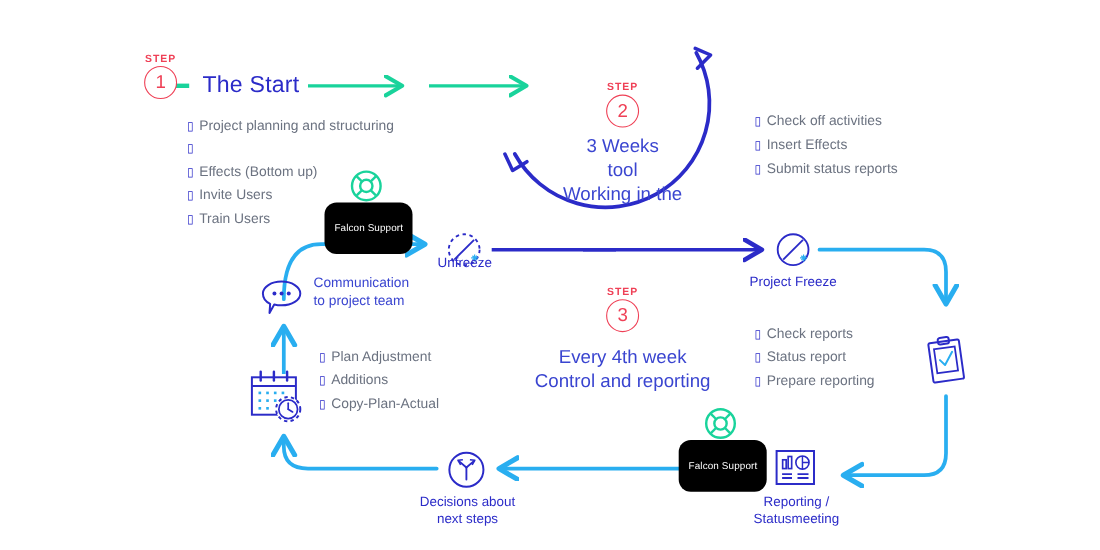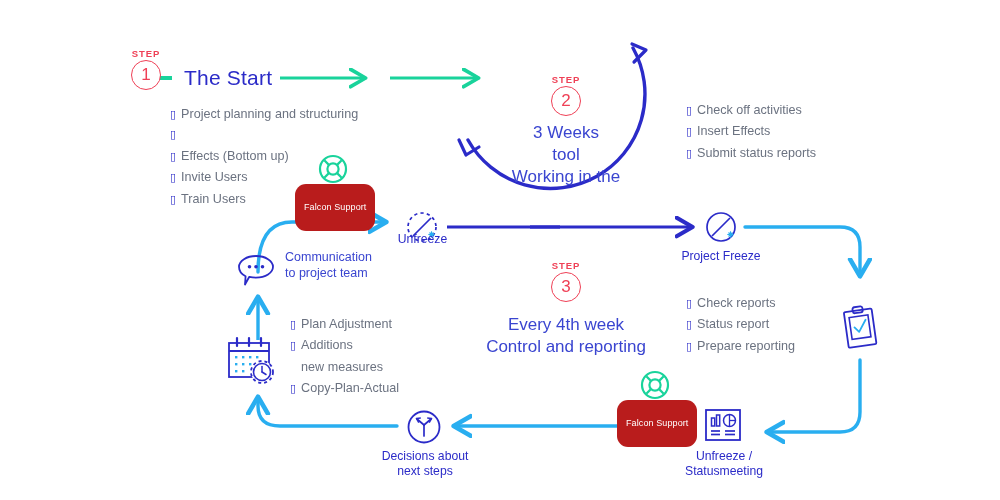--- a/index.html
+++ b/index.html
@@ -56,21 +56,21 @@
     position:absolute;text-align:center;color:#2b2bc8;
     font-size:12.2px;line-height:15px;white-space:nowrap;
   }
   .note{
     position:absolute;color:#3a45d0;font-size:12.5px;line-height:15.5px;
   }
 
   
   .falcon{position:absolute;text-align:center;}
   .falcon .pill{
-    background:#b91c1c;color:#ffffff;border-radius:11px;
+    background:#000000;color:#ffffff;border-radius:11px;
     font-size:9px;line-height:15px;padding:16px 9px;display:inline-block;
     white-space:nowrap;letter-spacing:.1px;
   }
   .icon-svg{display:block;}
 </style>
 </head>
 <body>
 
 <div id="stage">
 
@@ -291,24 +291,20 @@
 
   <div class="blist" style="left:290px;top:314px;">
     <div class="row">
       <span class="bx">▯</span>
       <span>Plan Adjustment</span>
     </div>
     <div class="row">
       <span class="bx">▯</span>
       <span>Additions</span>
     </div>
-    <div class="row noicon">
-      <span class="bx">▯</span>
-      <span>new measures</span>
-    </div>
     <div class="row">
       <span class="bx">▯</span>
       <span>Copy-Plan-Actual</span>
     </div>
   </div>
 
   <div style="position:absolute;left:404px;top:407px;">
     <svg class="icon-svg" width="40" height="40" viewBox="0 0 40 40">
       <circle cx="20" cy="20" r="15.5" fill="none" stroke="#2b2bc8" stroke-width="1.8"></circle>
       <line x1="20" y1="29" x2="20" y2="18" stroke="#2b2bc8" stroke-width="1.7" stroke-linecap="round"></line>
@@ -335,21 +331,21 @@
       <line x1="27.5" y1="13.5" x2="33.5" y2="13.5" stroke="#2b2bc8" stroke-width="1.3"></line>
       <g stroke="#2b2bc8" stroke-width="1.7">
         <line x1="9" y1="24" x2="18" y2="24"></line>
         <line x1="9" y1="27.5" x2="18" y2="27.5"></line>
         <line x1="23" y1="24" x2="33" y2="24"></line>
         <line x1="23" y1="27.5" x2="33" y2="27.5"></line>
       </g>
     </svg>
   </div>
   <div class="cap" style="left:665px;top:449px;width:118px;">
-    <div>Unfreeze /</div>
+    <div>Reporting /</div>
     <div>Statusmeeting</div>
   </div>
 
   <div class="falcon" style="left:617px;top:368px;width:76px;">
     <svg class="icon-svg" width="34" height="34" viewBox="0 0 34 34" style="margin:0 auto;">
       <circle cx="17" cy="17" r="13" fill="none" stroke="#19d39b" stroke-width="2.2"></circle>
       <circle cx="17" cy="17" r="5.6" fill="none" stroke="#19d39b" stroke-width="2.2"></circle>
       <line x1="8.3" y1="8.3" x2="12.9" y2="12.9" stroke="#19d39b" stroke-width="2.2"></line>
       <line x1="25.7" y1="8.3" x2="21.1" y2="12.9" stroke="#19d39b" stroke-width="2.2"></line>
       <line x1="8.3" y1="25.7" x2="12.9" y2="21.1" stroke="#19d39b" stroke-width="2.2"></line>

